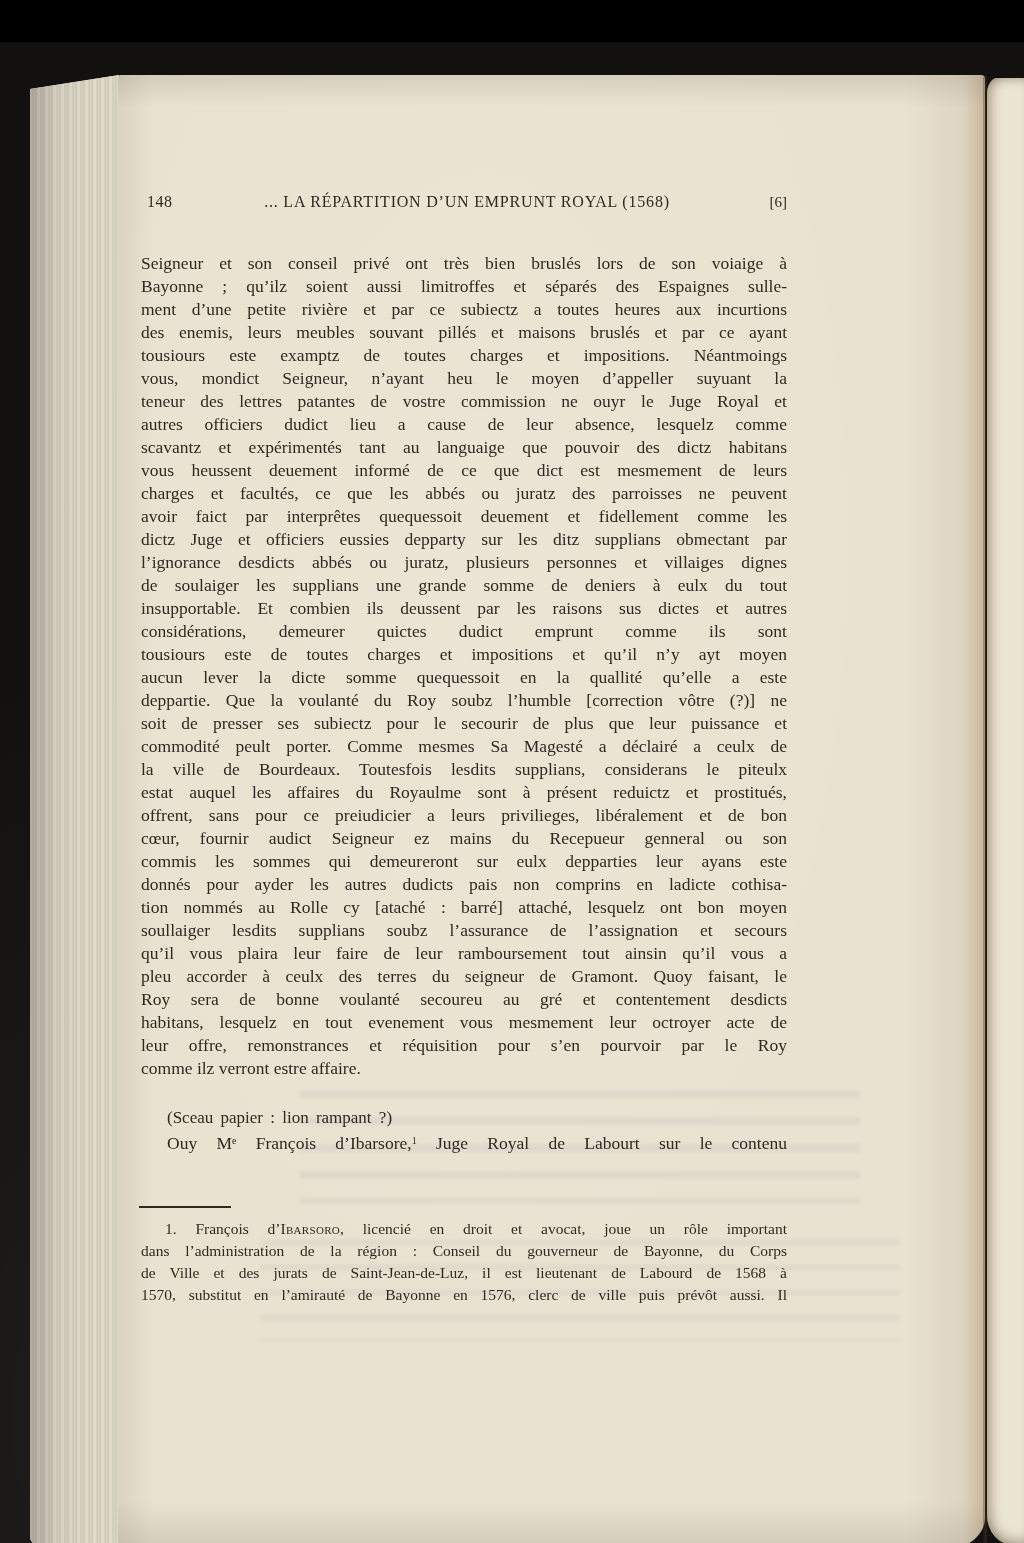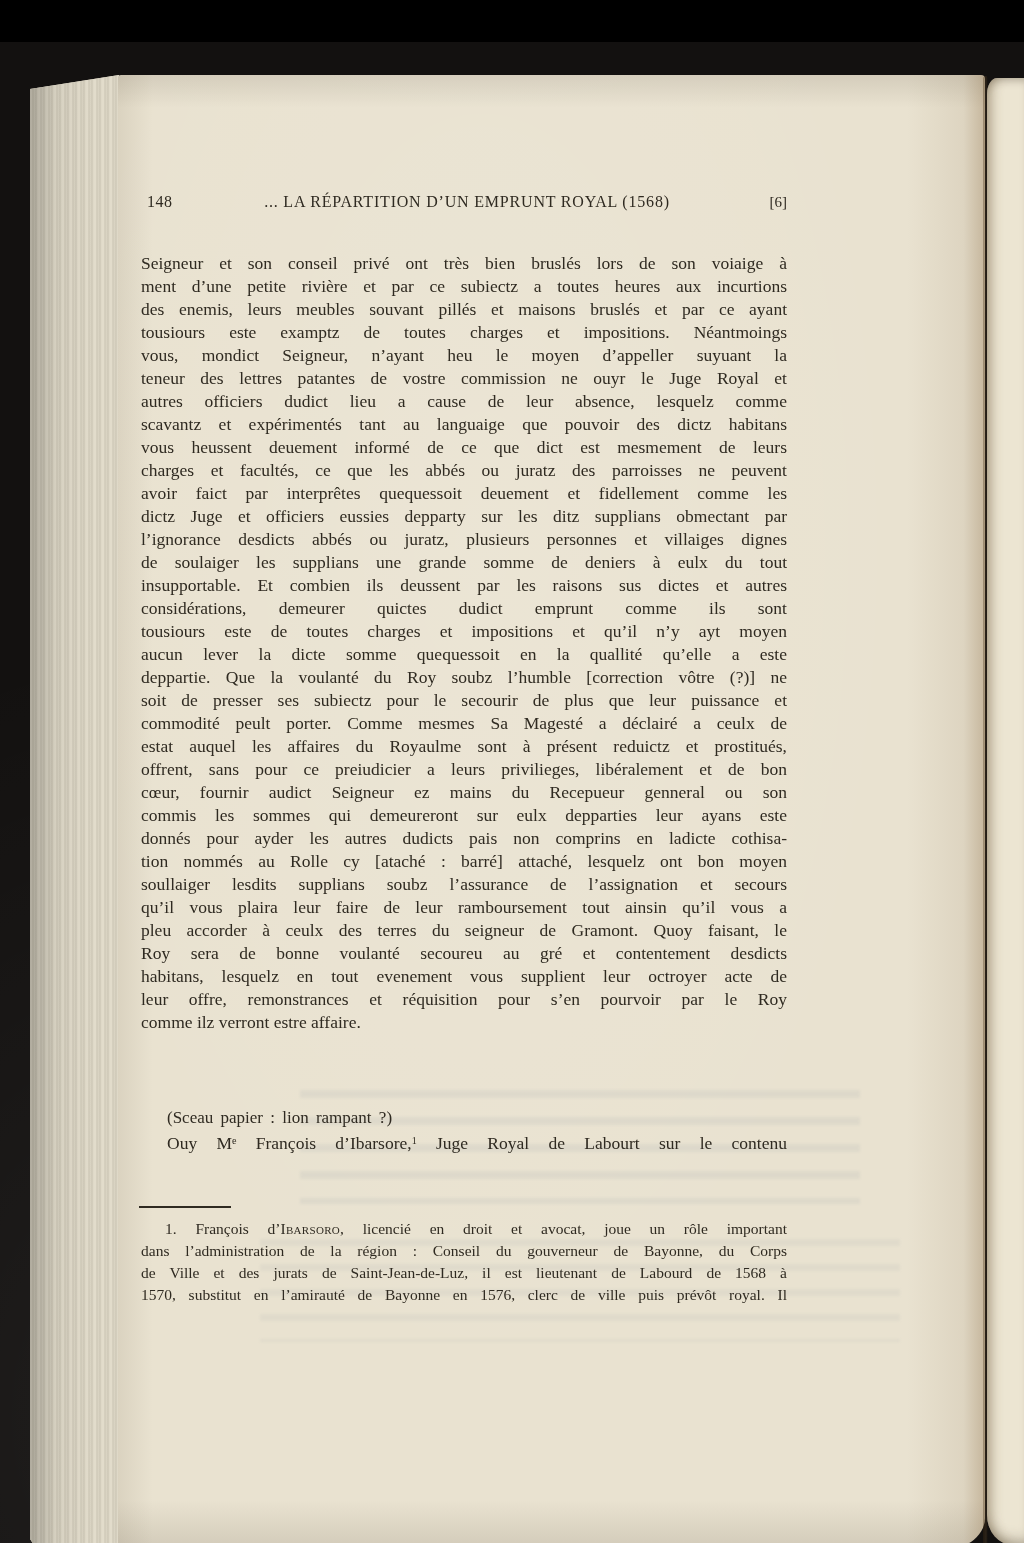--- a/index.html
+++ b/index.html
@@ -81,64 +81,66 @@
   <div class="textlayer">
 
     <div class="runhead">
       <span class="pno">148</span>
       <span class="title">... LA RÉPARTITION D’UN EMPRUNT ROYAL (1568)</span>
       <span class="ref">[6]</span>
     </div>
 
     <div class="bodytext">
       <div class="jline">Seigneur et son conseil privé ont très bien bruslés lors de son voiaige à</div>
+      <div class="jline">Bayonne ; qu’ilz soient aussi limitroffes et séparés des Espaignes sulle-</div>
       <div class="jline">ment d’une petite rivière et par ce subiectz a toutes heures aux incurtions</div>
       <div class="jline">des enemis, leurs meubles souvant pillés et maisons bruslés et par ce ayant</div>
       <div class="jline">tousiours este examptz de toutes charges et impositions. Néantmoings</div>
       <div class="jline">vous, mondict Seigneur, n’ayant heu le moyen d’appeller suyuant la</div>
       <div class="jline">teneur des lettres patantes de vostre commission ne ouyr le Juge Royal et</div>
       <div class="jline">autres officiers dudict lieu a cause de leur absence, lesquelz comme</div>
       <div class="jline">scavantz et expérimentés tant au languaige que pouvoir des dictz habitans</div>
       <div class="jline">vous heussent deuement informé de ce que dict est mesmement de leurs</div>
       <div class="jline">charges et facultés, ce que les abbés ou juratz des parroisses ne peuvent</div>
       <div class="jline">avoir faict par interprêtes quequessoit deuement et fidellement comme les</div>
       <div class="jline">dictz Juge et officiers eussies depparty sur les ditz supplians obmectant par</div>
       <div class="jline">l’ignorance desdicts abbés ou juratz, plusieurs personnes et villaiges dignes</div>
       <div class="jline">de soulaiger les supplians une grande somme de deniers à eulx du tout</div>
       <div class="jline">insupportable. Et combien ils deussent par les raisons sus dictes et autres</div>
       <div class="jline">considérations, demeurer quictes dudict emprunt comme ils sont</div>
       <div class="jline">tousiours este de toutes charges et impositions et qu’il n’y ayt moyen</div>
       <div class="jline">aucun lever la dicte somme quequessoit en la quallité qu’elle a este</div>
       <div class="jline">deppartie. Que la voulanté du Roy soubz l’humble [correction vôtre (?)] ne</div>
       <div class="jline">soit de presser ses subiectz pour le secourir de plus que leur puissance et</div>
       <div class="jline">commodité peult porter. Comme mesmes Sa Magesté a déclairé a ceulx de</div>
+      <div class="jline">la ville de Bourdeaux. Toutesfois lesdits supplians, considerans le piteulx</div>
       <div class="jline">estat auquel les affaires du Royaulme sont à présent reduictz et prostitués,</div>
       <div class="jline">offrent, sans pour ce preiudicier a leurs privilieges, libéralement et de bon</div>
       <div class="jline">cœur, fournir audict Seigneur ez mains du Recepueur genneral ou son</div>
       <div class="jline">commis les sommes qui demeureront sur eulx depparties leur ayans este</div>
       <div class="jline">donnés pour ayder les autres dudicts pais non comprins en ladicte cothisa-</div>
       <div class="jline">tion nommés au Rolle cy [ataché : barré] attaché, lesquelz ont bon moyen</div>
       <div class="jline">soullaiger lesdits supplians soubz l’assurance de l’assignation et secours</div>
       <div class="jline">qu’il vous plaira leur faire de leur ramboursement tout ainsin qu’il vous a</div>
       <div class="jline">pleu accorder à ceulx des terres du seigneur de Gramont. Quoy faisant, le</div>
       <div class="jline">Roy sera de bonne voulanté secoureu au gré et contentement desdicts</div>
-      <div class="jline">habitans, lesquelz en tout evenement vous supplient leur octroyer acte de</div>
+      <div class="jline">habitans, lesquelz en tout evenement vous mesmement leur octroyer acte de</div>
       <div class="jline">leur offre, remonstrances et réquisition pour s’en pourvoir par le Roy</div>
       <div class="jline lastline">comme ilz verront estre affaire.</div>
     </div>
 
     <div class="seal">(Sceau papier : lion rampant ?)</div>
 
     <div class="para2">
       <div class="jline l1"><span>Ouy M</span><span class="sup">e</span><span> François d’Ibarsore,</span><span class="sup">1</span><span> Juge Royal de Labourt sur le contenu</span></div>
     </div>
 
     <div class="fnrule"></div>
 
     <div class="footnote">
       <div class="jline l1"><span>1. </span><span>François d’</span><span class="sc">Ibarsoro</span><span>, licencié en droit et avocat, joue un rôle important</span></div>
       <div class="jline">dans l’administration de la région : Conseil du gouverneur de Bayonne, du Corps</div>
       <div class="jline">de Ville et des jurats de Saint-Jean-de-Luz, il est lieutenant de Labourd de 1568 à</div>
-      <div class="jline">1570, substitut en l’amirauté de Bayonne en 1576, clerc de ville puis prévôt royal. Il</div>
+      <div class="jline">1570, substitut en l’amirauté de Bayonne en 1576, clerc de ville puis prévôt aussi. Il</div>
     </div>
 
   </div>
 </div>
 
 </body></html>

